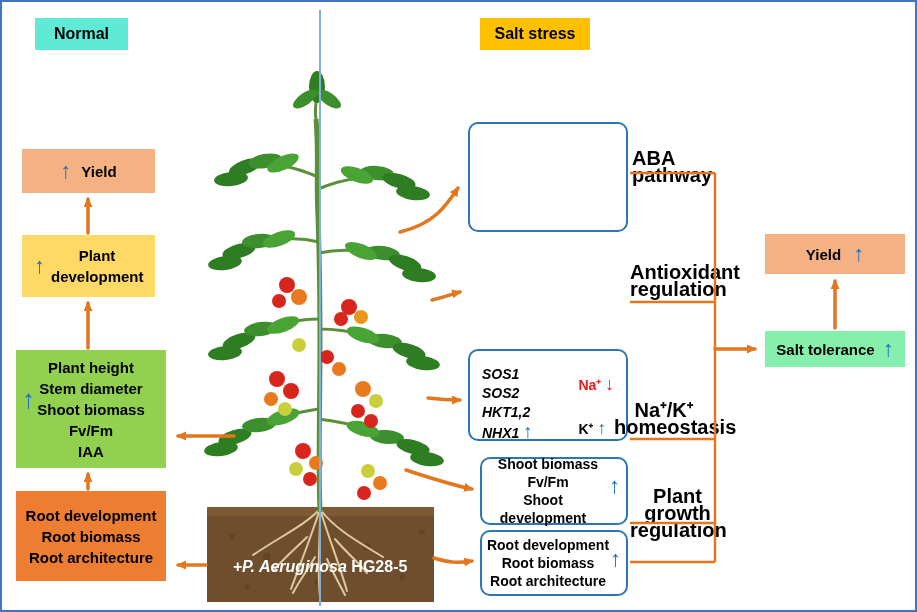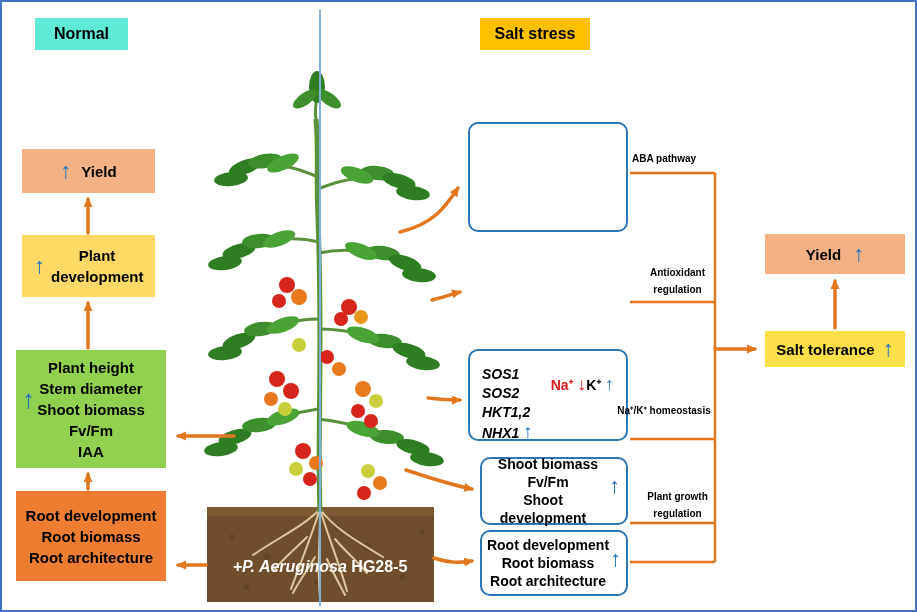--- a/index.html
+++ b/index.html
@@ -6,21 +6,21 @@
   body{font-family:"Liberation Sans",sans-serif;background:#fff}
   #canvas{position:relative;width:917px;height:612px;background:#fff;border:2px solid #4472c4;overflow:hidden;color:#000;font-weight:bold}
   .abs{position:absolute}
   .hdr{display:flex;align-items:center;justify-content:center;font-size:16px;z-index:3}
   .cbox{display:flex;align-items:center;justify-content:center;text-align:center;font-size:15px;z-index:3;line-height:21px}
   .wbox{background:#fff;border:2px solid #2e75b6;border-radius:10px;z-index:3}
   .up{color:#2272c3;font-weight:bold;font-style:normal}
   .down{color:#e01b1b;font-weight:bold;font-style:normal}
   .bigarrow{font-size:22px;line-height:1}
   .gene{font-style:italic;font-size:14px;line-height:19px}
-  .lbl{font-size:10px;text-align:center;z-index:3;line-height:17px}
+  .lbl{font-size:20px;text-align:center;z-index:3;line-height:17px}
   .lines div{line-height:21px}
   svg.overlay{position:absolute;left:0;top:0;z-index:4;pointer-events:none}
   #divider{position:absolute;left:317px;top:8px;width:2px;height:596px;background:#7fb0da;z-index:2}
   .na{color:#e01b1b}
   .soil-label{color:#fff;font-size:16px;text-align:center;z-index:5}
 </style>
 </head>
 <body>
 
 <div id="canvas">
@@ -189,21 +189,21 @@
     <div style="display:flex;justify-content:space-between">
       <div>
         <div class="gene">SOS1</div>
         <div class="gene">SOS2</div>
         <div class="gene">HKT1,2</div>
         <div class="gene">
           <span>NHX1</span>
           <span class="up" style="font-size:19px">↑</span>
         </div>
       </div>
-      <div style="display:flex;justify-content:space-between;padding:9px 0 4px;font-size:14px">
+      <div style="display:flex;flex-direction:column;justify-content:space-between;padding:9px 0 4px;font-size:14px">
         <div>
           <span class="na">Na⁺</span>
           <span class="down" style="font-size:18px">↓</span>
         </div>
         <div>
           <span>K⁺</span>
           <span class="up" style="font-size:18px">↑</span>
         </div>
       </div>
     </div>
@@ -223,21 +223,21 @@
     <div style="padding-right:12px">Root development</div>
     <div style="padding-right:12px">Root biomass</div>
     <div style="padding-right:12px">Root architecture</div>
   </div>
 
   <div class="abs cbox" style="left:763px;top:232px;width:140px;height:40px;background:#f4b183;gap:12px">
     <span>Yield</span>
     <span class="up bigarrow">↑</span>
   </div>
 
-  <div class="abs cbox" style="left:763px;top:329px;width:140px;height:36px;background:#fde047;gap:8px">
+  <div class="abs cbox" style="left:763px;top:329px;width:140px;height:36px;background:#86efac;gap:8px">
     <span>Salt tolerance</span>
     <span class="up bigarrow">↑</span>
   </div>
 
   <svg class="overlay" width="917" height="612" viewBox="0 0 917 612">
     <defs>
       <marker id="ah" markerUnits="userSpaceOnUse" markerWidth="12" markerHeight="11" refX="8" refY="4.5" orient="auto">
         <path d="M0,0 L10,4.5 L0,9 Z" fill="#e2771f"></path>
       </marker>
     </defs>

